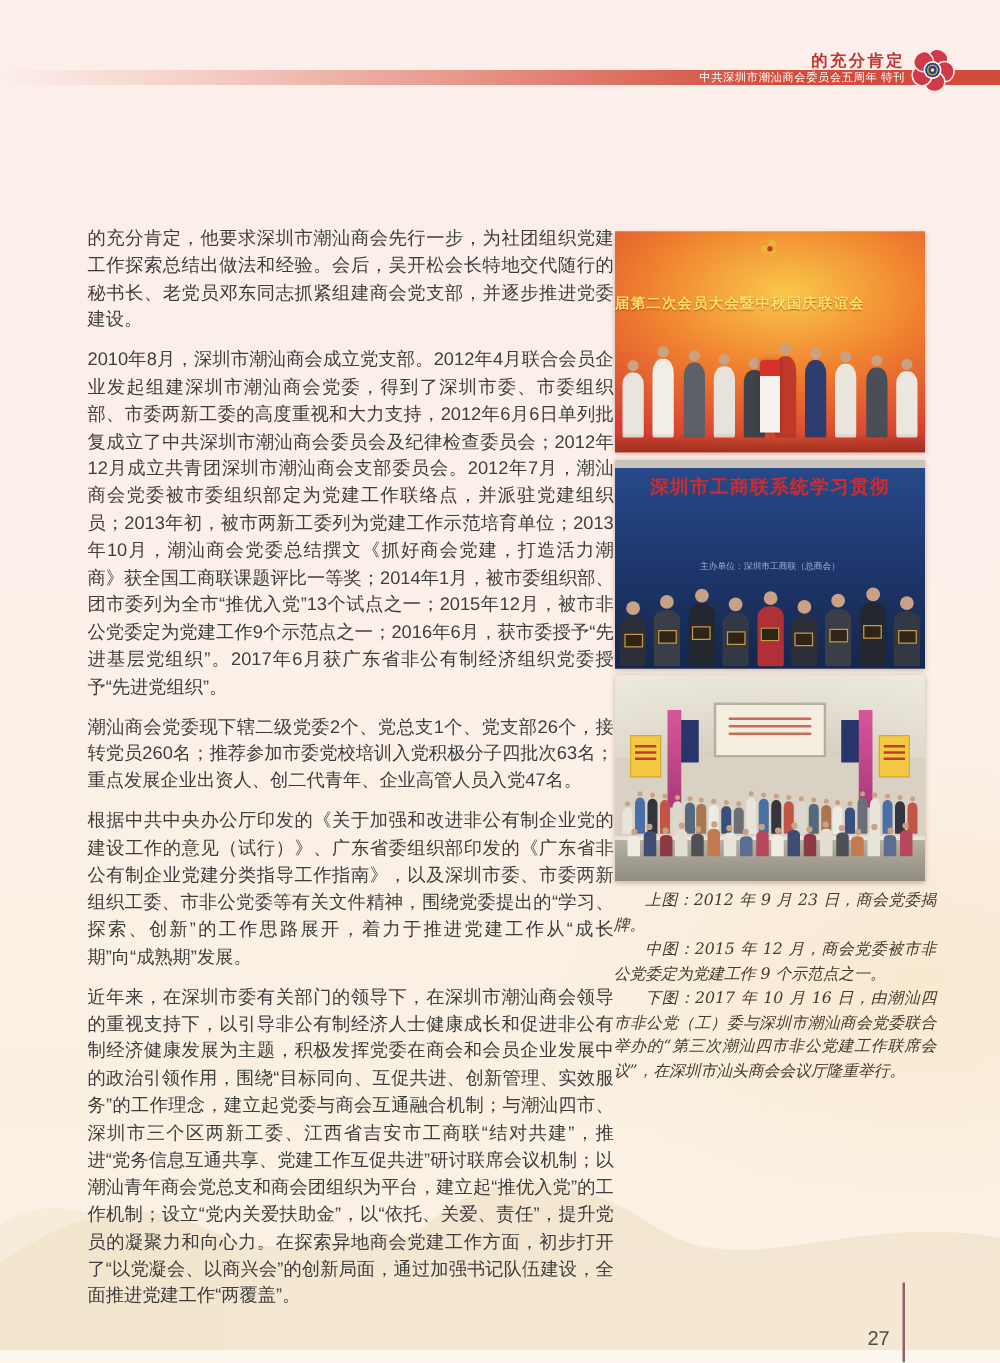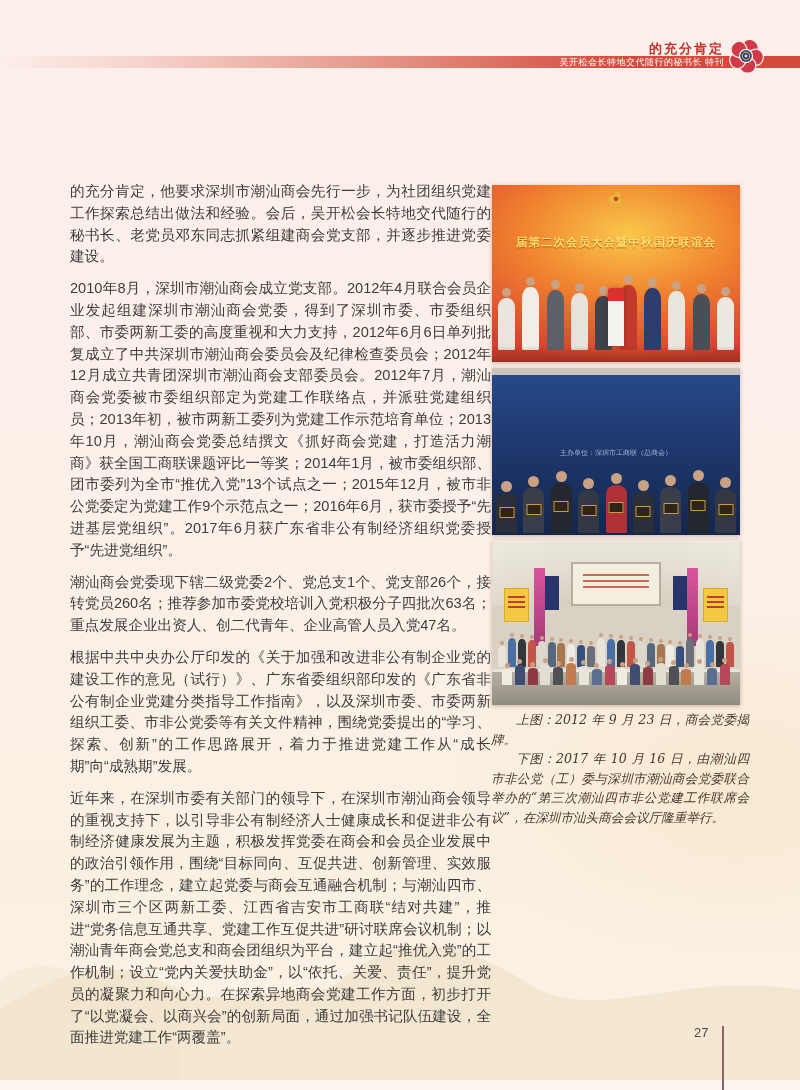--- a/index.html
+++ b/index.html
@@ -32,21 +32,21 @@
     box-shadow:0 1px 4px rgba(110,55,35,.35); }
   .photo1 { top:185px; height:177px;
     background:radial-gradient(ellipse 230px 130px at 55% 28%, #f9c84a 0%, #f0812f 48%, #d53c32 100%); }
   .photo2 { top:368px; height:167px;
     background:linear-gradient(180deg,#c9c5bd 0%,#c9c5bd 4%,#27498a 4%,#1d3569 55%,#15264c 100%); }
   .photo3 { top:540px; height:165px; background:#e9e4d9; }
 
   .p1-flower { position:absolute; top:5px; left:calc(50% - 9px); width:18px; height:18px; }
   .p1-l1 { position:absolute; top:26px; width:100%; text-align:center; color:#ffe95e;
     font-weight:bold; font-size:14px; letter-spacing:7px; text-shadow:0 1px 1px rgba(140,30,10,.6); }
-  .p1-l2 { position:absolute; top:50px; width:100%; text-align:center; color:#ffe169;
+  .p1-l2 { position:absolute; top:50px; width:100%; text-align:left; color:#ffe169;
     font-weight:bold; font-size:11.5px; letter-spacing:1px; text-shadow:0 1px 1px rgba(140,30,10,.6); }
   .p1-stage { position:absolute; bottom:0; width:100%; height:16px;
     background:linear-gradient(180deg, rgba(120,45,15,0), rgba(110,42,16,.55)); }
   .p1-plaque { position:absolute; bottom:16px; left:calc(50% - 8px); width:16px; height:58px;
     background:linear-gradient(180deg,#d8322c 0%,#d8322c 22%,#f4f2ee 22%); border-radius:3px 3px 0 0;
     box-shadow:0 0 4px rgba(90,20,10,.4); }
 
   .p2-l1 { position:absolute; top:12px; width:100%; text-align:center; color:#d32b2b;
     font-weight:bold; font-size:15px; letter-spacing:1px; }
   .p2-l2 { position:absolute; top:32px; width:100%; text-align:center; color:#d32b2b;
@@ -82,41 +82,41 @@
   .person .plaque { position:absolute; left:50%; transform:translateX(-50%); top:35%;
     width:15px; height:11px; background:#2e2418; border:1px solid #c79b4a; }
 
   
   .captions { position:absolute; left:491px; top:710px; width:258px;
     font-family:"DejaVu Serif", serif; font-style:italic;
     font-size:12.6px; line-height:19.5px; color:#45382c; }
   .captions p { text-indent:2em; text-align:justify; }
 
   
-  .page-num { position:absolute; left:694px; top:1025px; font-size:13px; color:#4a4a4a; }
+  .page-num { position:absolute; left:694px; top:1063px; font-size:16px; color:#4a4a4a; }
   .page-rule { position:absolute; left:722px; top:1026px; width:2px; height:64px; background:#8f6266; }
 
   .mountains { position:absolute; left:0; bottom:0; width:800px; height:230px; pointer-events:none; }
   .bottom-strip { position:absolute; left:0; bottom:0; width:800px; height:10px; background:#fdf7ef; }
 </style>
 </head>
 <body>
 
 <div class="glow"></div>
 
 <svg class="mountains" viewBox="0 0 800 230">
   <path d="M0,150 C60,110 110,95 170,125 C230,155 280,120 330,130 C400,60 470,85 530,125 C600,165 680,110 800,130 L800,230 L0,230 Z" fill="#ecd9ba" opacity="0.45"></path>
   <path d="M0,185 C80,150 150,165 220,175 C300,140 360,170 430,180 C520,150 600,175 700,165 C750,160 780,170 800,168 L800,230 L0,230 Z" fill="#f4e8d2" opacity="0.85"></path>
   <path d="M0,120 C30,100 60,105 90,118 C120,130 150,122 180,130 L180,230 L0,230 Z" fill="#f0e2c8" opacity="0.35"></path>
 </svg>
 <div class="bottom-strip"></div>
 
 <div class="hdr-title">的充分肯定</div>
 <div class="hdr-bar"></div>
-<div class="hdr-sub">吴开松会长特地交代随行的秘书长 特刊</div>
+<div class="hdr-sub">中共深圳市潮汕商会委员会五周年 特刊</div>
 <svg class="hdr-logo" viewBox="0 0 100 100">
   <g fill="#d03a48" stroke="#fbeeea" stroke-width="3">
     <g id="pet">
         <path d="M50,50 C28,22 52,2 70,14 C88,26 78,50 50,50 Z"></path>
       </g>
     <use href="#pet" transform="rotate(72 50 50)"></use>
     <use href="#pet" transform="rotate(144 50 50)"></use>
     <use href="#pet" transform="rotate(216 50 50)"></use>
     <use href="#pet" transform="rotate(288 50 50)"></use>
   </g>
@@ -184,20 +184,21 @@
       <div class="person" style="width: 17px; height: 63px;">
         <div class="head" style="height: 9px; width: 9px;"></div>
         <div class="torso" style="background: rgb(236, 232, 224);"></div>
       </div>
     </div>
   <div class="p1-plaque"></div>
   <div class="p1-stage"></div>
 </div>
 
 <div class="photo photo2">
+  <div class="p2-l1">深圳市工商联系统学习贯彻</div>
   <div class="p2-org">主办单位：深圳市工商联（总商会）</div>
   <div class="people pp2">
       <div class="person" style="width: 21px; height: 52px;">
         <div class="head" style="height: 11px; width: 11px;"></div>
         <div class="torso" style="background: rgb(43, 47, 58);">
           <div class="plaque"></div>
         </div>
       </div>
       <div class="person" style="width: 21px; height: 57px;">
         <div class="head" style="height: 11px; width: 11px;"></div>
@@ -442,17 +443,18 @@
       </div>
       <div class="person" style="width: 10px; height: 27px;">
         <div class="head" style="height: 5px; width: 5px;"></div>
         <div class="torso" style="background: rgb(181, 72, 90);"></div>
       </div>
     </div>
 </div>
 
 <div class="captions">
   <p>上图：2012 年 9 月 23 日，商会党委揭牌。</p>
+  <p>中图：2015 年 12 月，商会党委被市非公党委定为党建工作 9 个示范点之一。</p>
   <p>下图：2017 年 10 月 16 日，由潮汕四市非公党（工）委与深圳市潮汕商会党委联合举办的“第三次潮汕四市非公党建工作联席会议”，在深圳市汕头商会会议厅隆重举行。</p>
 </div>
 
 <div class="page-num">27</div>
 <div class="page-rule"></div>
 
 </body></html>

